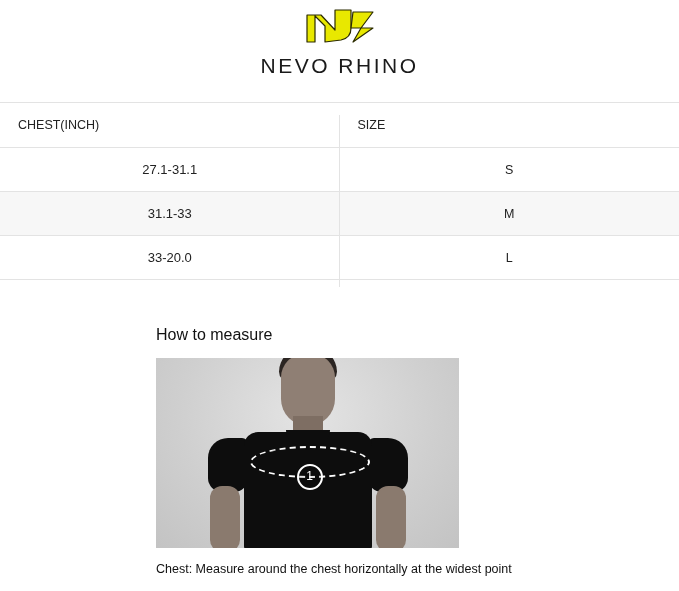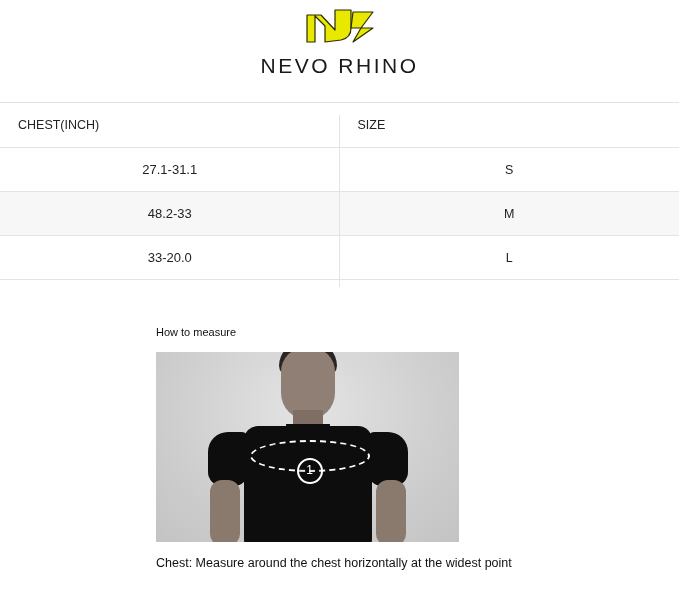--- a/index.html
+++ b/index.html
@@ -87,21 +87,21 @@
     height: 172px;
     background: #e3e3e3;
   }
 
   
   .measure {
     margin-top: 46px;
     padding-left: 156px;
   }
   .measure-title {
-    font-size: 11px;
+    font-size: 16px;
     color: #111;
     margin-bottom: 14px;
   }
   .measure-figure {
     width: 303px;
     height: 190px;
     background: #d8d8d8;
     position: relative;
     overflow: hidden;
   }
@@ -244,21 +244,21 @@
         <th class="col-chest-head">CHEST(INCH)</th>
         <th class="col-size">SIZE</th>
       </tr>
     </thead>
     <tbody>
       <tr>
         <td class="col-chest">27.1-31.1</td>
         <td class="col-size">S</td>
       </tr>
       <tr class="alt">
-        <td class="col-chest">48.2-33</td>
+        <td class="col-chest">31.1-33</td>
         <td class="col-size">M</td>
       </tr>
       <tr>
         <td class="col-chest">33-20.0</td>
         <td class="col-size">L</td>
       </tr>
     </tbody>
   </table>
   <div class="divider-v"></div>
 

